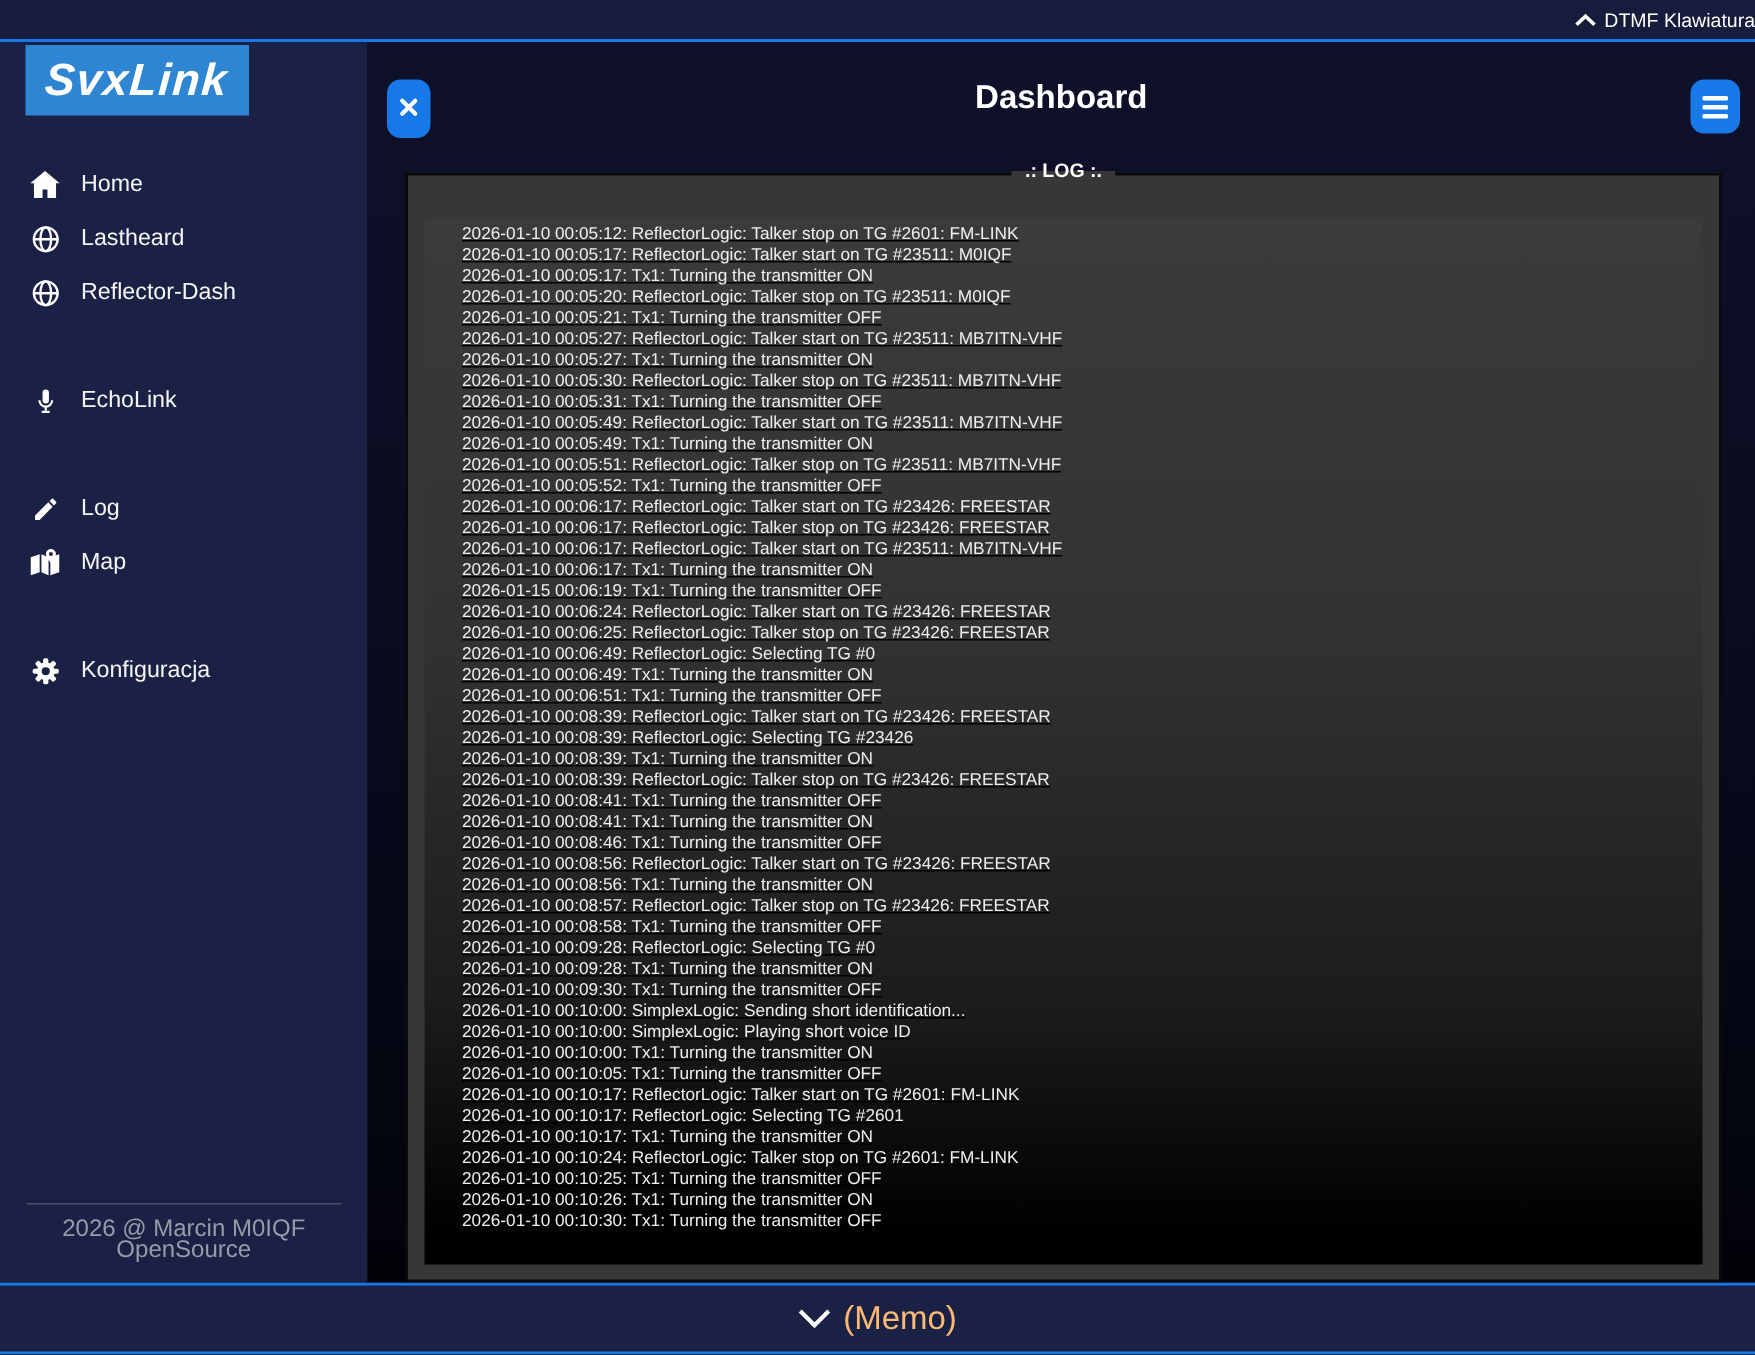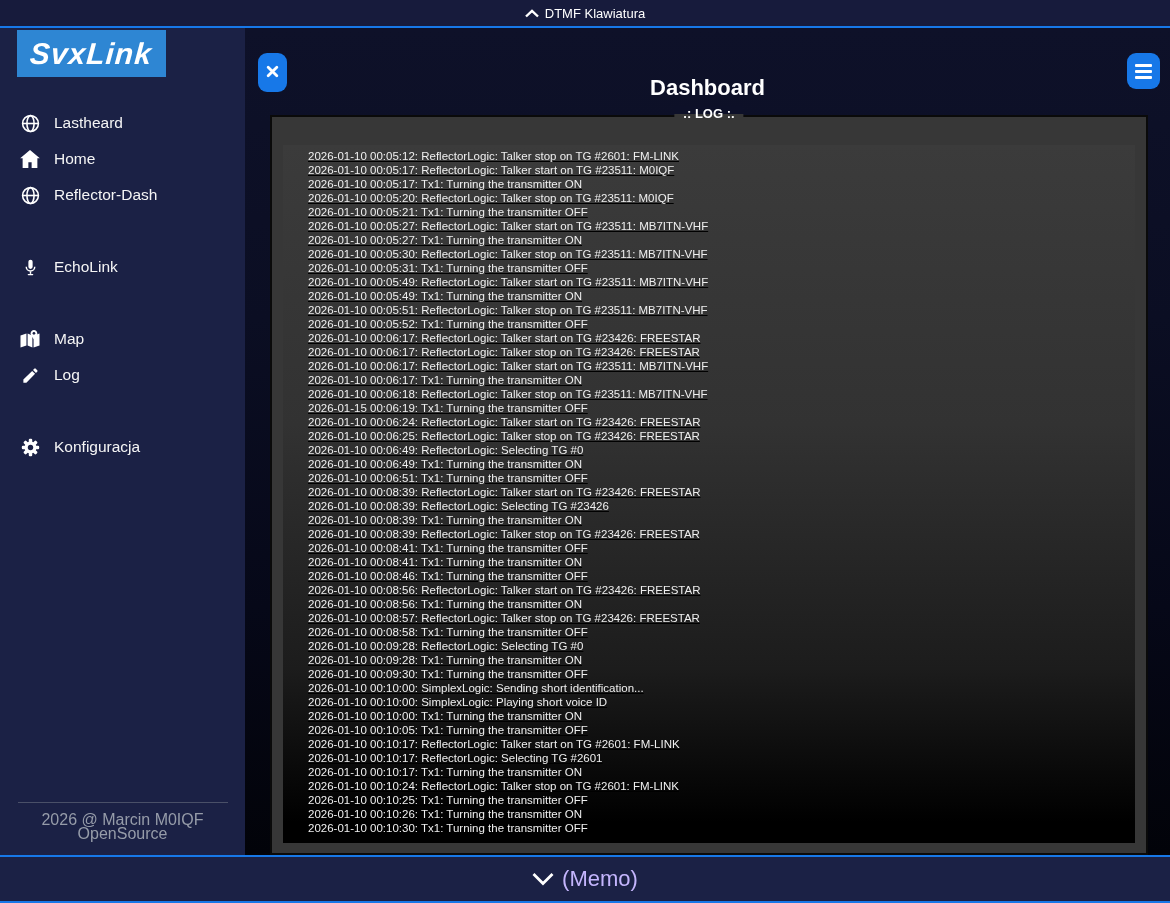--- a/index.html
+++ b/index.html
@@ -1,21 +1,21 @@
 <!DOCTYPE html>
 <html><head>
 <meta charset="utf-8">
 <style>
   * { margin:0; padding:0; box-sizing:border-box; }
   html,body { width:1170px; height:903px; overflow:hidden; background:#05060f;
               font-family:"Liberation Sans","DejaVu Sans",sans-serif; }
 
   
   .topbar { height:28px; background:#171b3c; border-bottom:2px solid #1778e8;
-            display:flex; align-items:center; justify-content:center; gap:6px;
+            display:flex; align-items:center; justify-content:flex-end; gap:6px;
             color:#fff; font-size:13px; cursor:pointer; }
   .topbar svg { display:block; }
 
   
   .middle { display:flex; height:827px; }
 
   
   .sidebar { width:245px; background:#1b2145; position:relative; flex:none; }
   .logo { margin:2px 0 0 17px; width:149px; height:47px; background:#2e86d3;
           display:flex; align-items:center; justify-content:center; cursor:pointer; }
@@ -26,21 +26,21 @@
               color:#f5f5f5; font-size:15.5px; cursor:pointer; }
   .nav-ic { width:24px; display:flex; justify-content:center; margin-right:12px; flex:none; }
   .nav-gap { height:36px; }
   .side-footer { position:absolute; bottom:14px; left:0; width:100%; text-align:center;
                  color:#969ca9; font-size:16px; line-height:14px; }
   .side-footer .rule { width:210px; height:1px; background:#4a5068; margin:0 auto 10px auto; }
 
   
   .main { flex:1; position:relative;
           background:linear-gradient(180deg,#0e1129 0%,#0b0e23 35%,#060818 70%,#020309 100%); }
-  .main-header { height:73px; position:relative; display:flex; align-items:flex-end;
+  .main-header { height:73px; position:relative; display:flex; align-items:center;
                  justify-content:center; }
   .main-title { color:#fff; font-size:22px; font-weight:bold; }
   .btn-blue { position:absolute; background:#1778e8; border:none; border-radius:9px;
               display:flex; align-items:center; justify-content:center; cursor:pointer; }
   .btn-close { left:13px; top:25px; width:29px; height:39px; }
   .btn-menu  { right:10px; top:25px; width:33px; height:36px; flex-direction:column; gap:3px; }
   .btn-menu i { display:block; width:17px; height:3px; background:#fff; border-radius:1px; }
 
   
   .log-panel { position:absolute; left:25px; right:22px; top:87px; bottom:0;
@@ -49,21 +49,21 @@
                 padding:0 9px; color:#fff; font-weight:bold; font-size:13px;
                 background:linear-gradient(to bottom,#0d1028 0%,#0d1028 52%,#373737 52%); }
   .log-inner { position:absolute; left:11px; right:11px; top:28px; bottom:10px;
                background:linear-gradient(180deg,#3b3b3b 0%,#323232 40%,#1c1c1c 75%,#000 97%);
                padding:4px 4px 0 25px; overflow:hidden;text-decoration:underline; }
   .log-line { color:#efefef; font-size:11.5px; line-height:14px; white-space:nowrap; }
 
   
   .memobar { height:48px; background:#1b2145; border-top:2px solid #1778e8;
              border-bottom:2px solid #1778e8; display:flex; align-items:center;
-             justify-content:center; gap:8px; color:#c4b5fd; font-size:22px; cursor:pointer; }
+             justify-content:center; gap:8px; color:#fdba74; font-size:22px; cursor:pointer; }
 </style>
 </head>
 <body>
 
 <div class="topbar">
   <span>
     <svg width="14" height="9" viewBox="0 0 14 9" fill="none" stroke="#fff" stroke-width="2.4">
         <path d="M1 7.5L7 1.8 13 7.5"></path>
       </svg>
   </span>
@@ -73,35 +73,35 @@
 <div class="middle">
 
   <div class="sidebar">
     <div class="logo">
       <span>SvxLink</span>
     </div>
 
     <div class="nav">
       <div class="nav-item">
         <span class="nav-ic">
+          <svg width="20" height="18" viewBox="0 0 24 22" fill="#fff">
+              <path d="M12 0L0 10h3v12h7v-7h4v7h7V10h3z"></path>
+            </svg>
+        </span>
+        <span>Home</span>
+      </div>
+      <div class="nav-item">
+        <span class="nav-ic">
           <svg width="19" height="19" viewBox="0 0 24 24" fill="none" stroke="#fff" stroke-width="2">
               <circle cx="12" cy="12" r="10"></circle>
               <path d="M2 12h20"></path>
               <ellipse cx="12" cy="12" rx="4.5" ry="10"></ellipse>
             </svg>
         </span>
         <span>Lastheard</span>
-      </div>
-      <div class="nav-item">
-        <span class="nav-ic">
-          <svg width="20" height="18" viewBox="0 0 24 22" fill="#fff">
-              <path d="M12 0L0 10h3v12h7v-7h4v7h7V10h3z"></path>
-            </svg>
-        </span>
-        <span>Home</span>
       </div>
       <div class="nav-item">
         <span class="nav-ic">
           <svg width="19" height="19" viewBox="0 0 24 24" fill="none" stroke="#fff" stroke-width="2">
               <circle cx="12" cy="12" r="10"></circle>
               <path d="M2 12h20"></path>
               <ellipse cx="12" cy="12" rx="4.5" ry="10"></ellipse>
             </svg>
         </span>
         <span>Reflector-Dash</span>
@@ -116,39 +116,39 @@
               <path d="M5 11a7 7 0 0 0 14 0h-2a5 5 0 0 1-10 0z"></path>
               <rect x="11" y="17.5" width="2" height="3.5"></rect>
               <rect x="8" y="21" width="8" height="2" rx="1"></rect>
             </svg>
         </span>
         <span>EchoLink</span>
       </div>
 
       <div class="nav-gap"></div>
 
+      <div class="nav-item">
+        <span class="nav-ic">
+          <svg width="19" height="19" viewBox="0 0 24 24" fill="#fff">
+              <path d="M3 17.2V21h3.8L17.8 9.9l-3.7-3.7zM20.7 7c.4-.4.4-1 0-1.4l-2.3-2.3c-.4-.4-1-.4-1.4 0l-1.8 1.8 3.7 3.7z"></path>
+            </svg>
+        </span>
+        <span>Log</span>
+      </div>
       <div class="nav-item">
         <span class="nav-ic">
           <svg width="20" height="19" viewBox="0 0 24 24" fill="#fff">
               <path d="M0 7L7.5 4.5v15L0 22z"></path>
               <path d="M9 4.5l6 2.5v15l-6-2.5z"></path>
               <path d="M16.5 7L24 4.5v15L16.5 22z"></path>
               <path d="M17 0c-2.3 0-4.2 1.9-4.2 4.2 0 3.1 4.2 7.6 4.2 7.6s4.2-4.5 4.2-7.6C21.2 1.9 19.3 0 17 0z"></path>
               <circle cx="17" cy="4.2" r="1.7" fill="#1b2145"></circle>
             </svg>
         </span>
         <span>Map</span>
-      </div>
-      <div class="nav-item">
-        <span class="nav-ic">
-          <svg width="19" height="19" viewBox="0 0 24 24" fill="#fff">
-              <path d="M3 17.2V21h3.8L17.8 9.9l-3.7-3.7zM20.7 7c.4-.4.4-1 0-1.4l-2.3-2.3c-.4-.4-1-.4-1.4 0l-1.8 1.8 3.7 3.7z"></path>
-            </svg>
-        </span>
-        <span>Log</span>
       </div>
 
       <div class="nav-gap"></div>
 
       <div class="nav-item">
         <span class="nav-ic">
           <svg width="19" height="19" viewBox="-12 -12 24 24">
               <g fill="#fff">
                 <rect x="-2.2" y="-11" width="4.4" height="22" rx="1.5"></rect>
                 <rect x="-2.2" y="-11" width="4.4" height="22" rx="1.5" transform="rotate(45)"></rect>
@@ -202,21 +202,20 @@
           <div class="log-line">2026-01-10 00:05:30: ReflectorLogic: Talker stop on TG #23511: MB7ITN-VHF</div>
           <div class="log-line">2026-01-10 00:05:31: Tx1: Turning the transmitter OFF</div>
           <div class="log-line">2026-01-10 00:05:49: ReflectorLogic: Talker start on TG #23511: MB7ITN-VHF</div>
           <div class="log-line">2026-01-10 00:05:49: Tx1: Turning the transmitter ON</div>
           <div class="log-line">2026-01-10 00:05:51: ReflectorLogic: Talker stop on TG #23511: MB7ITN-VHF</div>
           <div class="log-line">2026-01-10 00:05:52: Tx1: Turning the transmitter OFF</div>
           <div class="log-line">2026-01-10 00:06:17: ReflectorLogic: Talker start on TG #23426: FREESTAR</div>
           <div class="log-line">2026-01-10 00:06:17: ReflectorLogic: Talker stop on TG #23426: FREESTAR</div>
           <div class="log-line">2026-01-10 00:06:17: ReflectorLogic: Talker start on TG #23511: MB7ITN-VHF</div>
           <div class="log-line">2026-01-10 00:06:17: Tx1: Turning the transmitter ON</div>
-          <div class="log-line">2026-01-10 00:06:18: ReflectorLogic: Talker stop on TG #23511: MB7ITN-VHF</div>
           <div class="log-line">2026-01-15 00:06:19: Tx1: Turning the transmitter OFF</div>
           <div class="log-line">2026-01-10 00:06:24: ReflectorLogic: Talker start on TG #23426: FREESTAR</div>
           <div class="log-line">2026-01-10 00:06:25: ReflectorLogic: Talker stop on TG #23426: FREESTAR</div>
           <div class="log-line">2026-01-10 00:06:49: ReflectorLogic: Selecting TG #0</div>
           <div class="log-line">2026-01-10 00:06:49: Tx1: Turning the transmitter ON</div>
           <div class="log-line">2026-01-10 00:06:51: Tx1: Turning the transmitter OFF</div>
           <div class="log-line">2026-01-10 00:08:39: ReflectorLogic: Talker start on TG #23426: FREESTAR</div>
           <div class="log-line">2026-01-10 00:08:39: ReflectorLogic: Selecting TG #23426</div>
           <div class="log-line">2026-01-10 00:08:39: Tx1: Turning the transmitter ON</div>
           <div class="log-line">2026-01-10 00:08:39: ReflectorLogic: Talker stop on TG #23426: FREESTAR</div>

